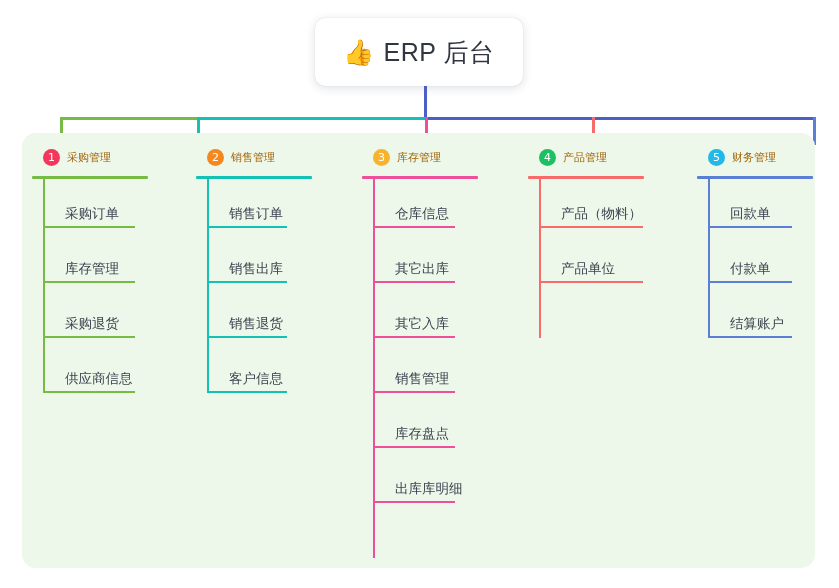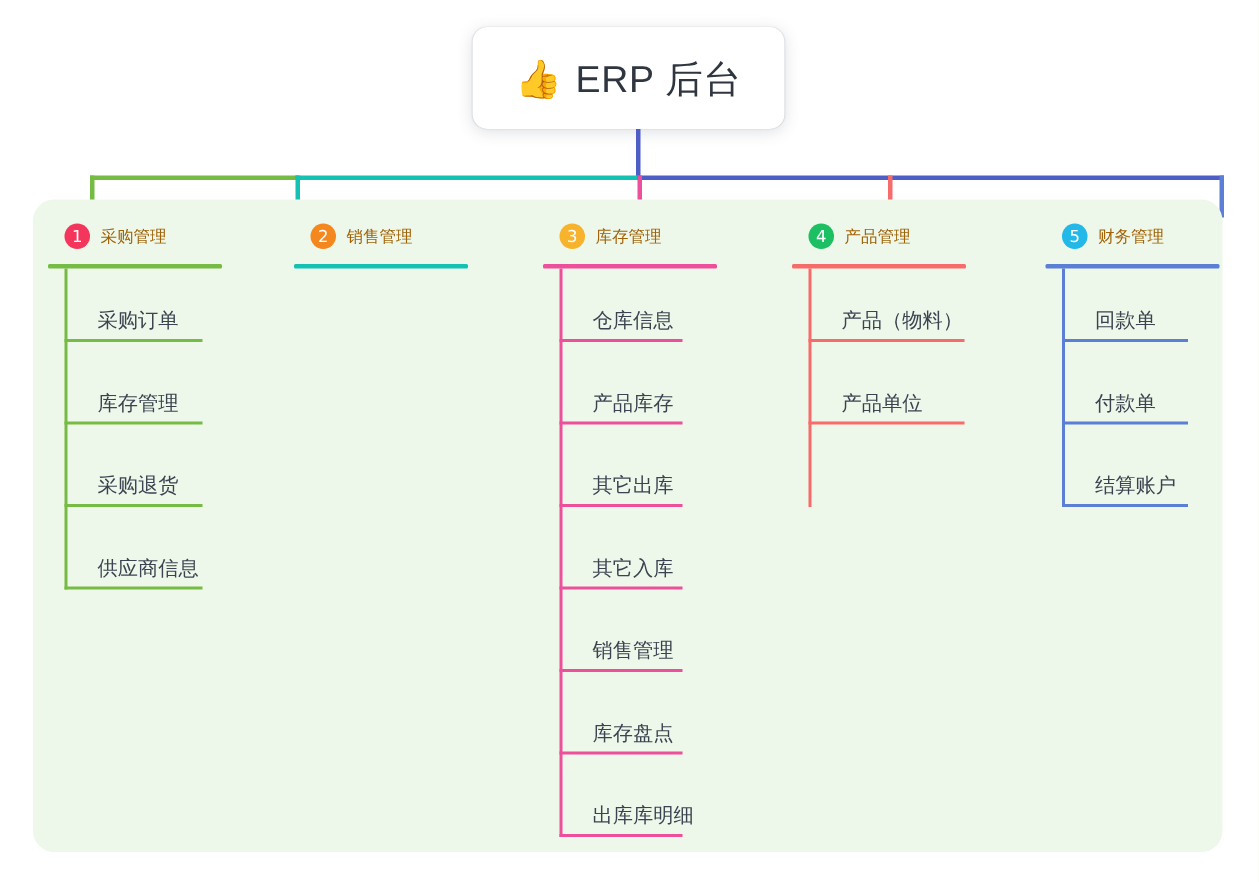--- a/index.html
+++ b/index.html
@@ -174,38 +174,53 @@
             <div class="leaf-rule" style="background: rgb(118, 187, 67); width: 92px;"></div>
           </div>
         </div>
       </div>
       <div class="col" style="left: 196px;">
         <div class="col-head" style="padding-left: 11px;">
           <span class="badge" style="background: rgb(245, 135, 31);">2</span>
           <span class="col-title">销售管理</span>
         </div>
         <div class="col-rule" style="background: rgb(20, 194, 180); width: 116px;"></div>
+        <div class="col-body">
+          <div class="spine" style="background: rgb(20, 194, 180); height: 214px;"></div>
+          <div class="leaf">
+            <div class="leaf-text">销售订单</div>
+            <div class="leaf-rule" style="background: rgb(20, 194, 180); width: 80px;"></div>
+          </div>
+          <div class="leaf">
+            <div class="leaf-text">销售出库</div>
+            <div class="leaf-rule" style="background: rgb(20, 194, 180); width: 80px;"></div>
+          </div>
+          <div class="leaf">
+            <div class="leaf-text">销售退货</div>
+            <div class="leaf-rule" style="background: rgb(20, 194, 180); width: 80px;"></div>
+          </div>
+          <div class="leaf">
+            <div class="leaf-text">客户信息</div>
+            <div class="leaf-rule" style="background: rgb(20, 194, 180); width: 80px;"></div>
+          </div>
+        </div>
       </div>
       <div class="col" style="left: 362px;">
         <div class="col-head" style="padding-left: 11px;">
           <span class="badge" style="background: rgb(247, 179, 43);">3</span>
           <span class="col-title">库存管理</span>
         </div>
         <div class="col-rule" style="background: rgb(238, 79, 155); width: 116px;"></div>
         <div class="col-body">
           <div class="spine" style="background: rgb(238, 79, 155); height: 379px;"></div>
           <div class="leaf">
             <div class="leaf-text">仓库信息</div>
             <div class="leaf-rule" style="background: rgb(238, 79, 155); width: 82px;"></div>
           </div>
           <div class="leaf">
-            <div class="leaf-text">产品库存</div>
-            <div class="leaf-rule" style="background: rgb(238, 79, 155); width: 82px;"></div>
-          </div>
-          <div class="leaf">
             <div class="leaf-text">其它出库</div>
             <div class="leaf-rule" style="background: rgb(238, 79, 155); width: 82px;"></div>
           </div>
           <div class="leaf">
             <div class="leaf-text">其它入库</div>
             <div class="leaf-rule" style="background: rgb(238, 79, 155); width: 82px;"></div>
           </div>
           <div class="leaf">
             <div class="leaf-text">销售管理</div>
             <div class="leaf-rule" style="background: rgb(238, 79, 155); width: 82px;"></div>

